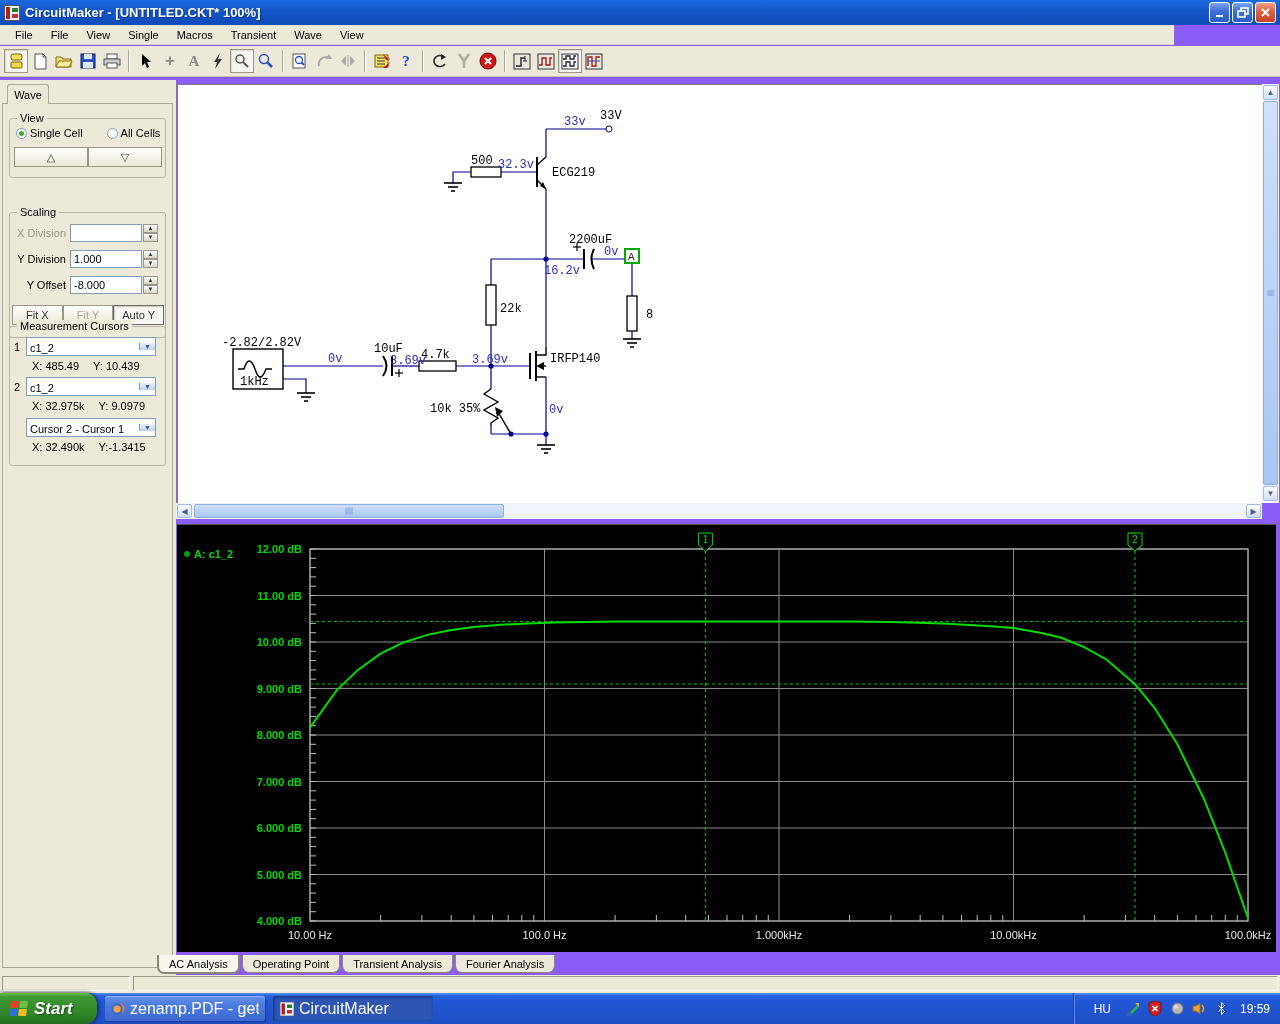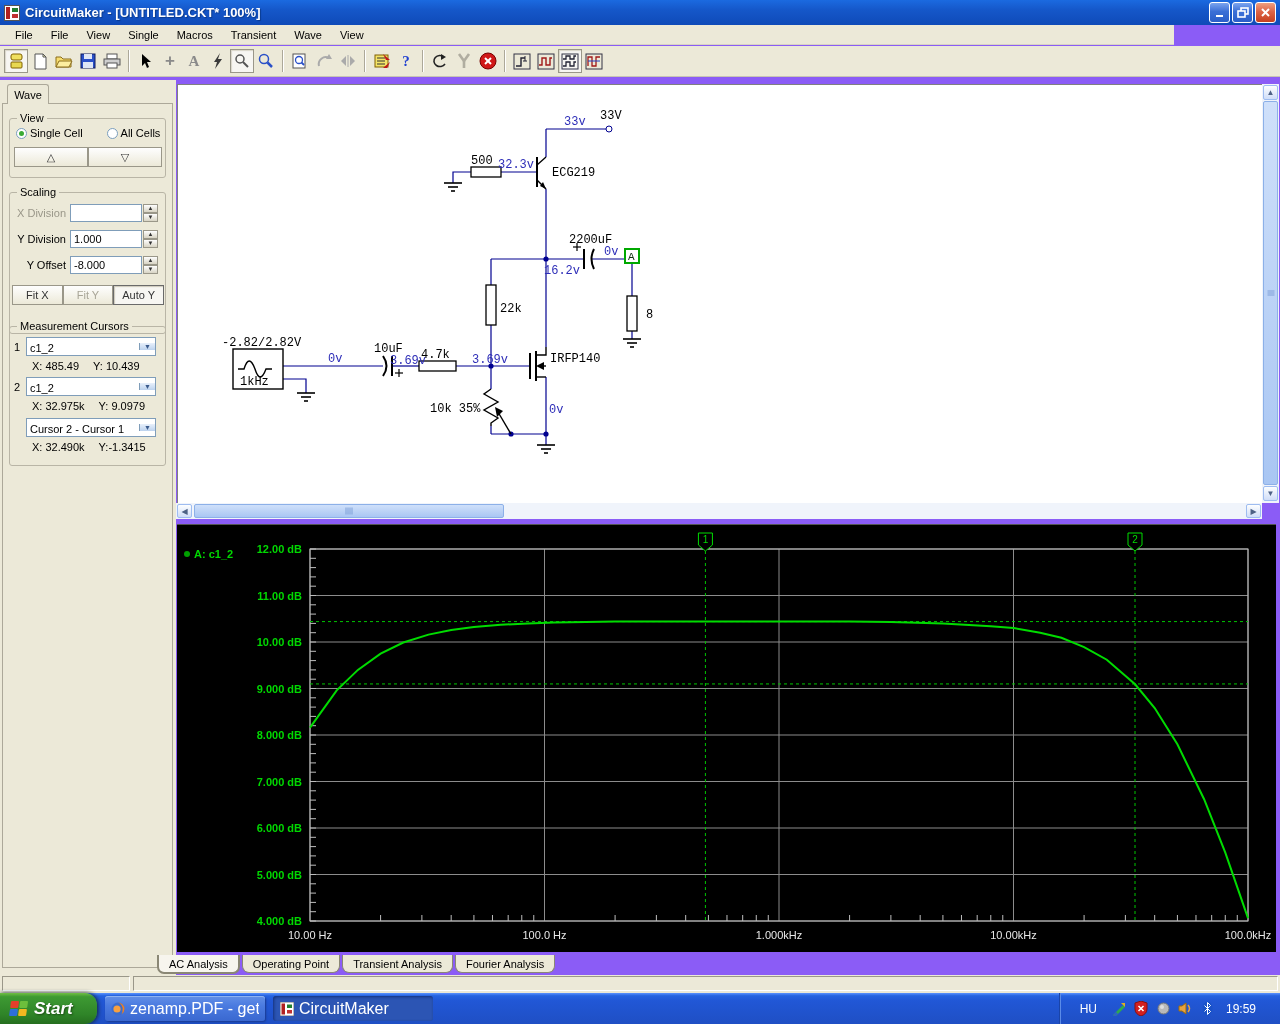--- a/index.html
+++ b/index.html
@@ -33,21 +33,21 @@
 
   
   .wavepanel { position:absolute; left:0; top:80px; width:176px; height:913px; background:#ece9d8; }
   .wavetab { position:absolute; left:7px; top:4px; width:42px; height:20px; background:#ece9d8;
     border:1px solid #aca899; border-bottom:none; border-radius:3px 3px 0 0; text-align:center; padding-top:4px; z-index:2; }
   .panelbox { position:absolute; left:2px; top:23px; width:171px; height:865px;
     border:1px solid #aca899; background:#ece9d8; }
   .group { position:absolute; border:1px solid #b9b5a6; border-radius:3px; }
   .group > .glabel { position:absolute; top:-7px; left:7px; background:#ece9d8; padding:0 3px; }
   .g-view   { left:6px; top:14px;  width:157px; height:60px; }
-  .g-scale  { left:6px; top:88px;  width:157px; height:142px; }
+  .g-scale  { left:6px; top:108px;  width:157px; height:126px; }
   .g-cursor { left:6px; top:222px; width:157px; height:140px; }
   .radiorow { position:absolute; left:6px; top:8px; display:flex; gap:24px; align-items:center; }
   .radio { width:11px; height:11px; border:1px solid #7b9ebd; border-radius:50%; background:#fff; display:inline-block; position:relative; margin-right:3px; vertical-align:-2px; }
   .radio.on::after { content:""; position:absolute; left:2px; top:2px; width:5px; height:5px; border-radius:50%; background:#3aab35; }
   .updownrow { position:absolute; left:4px; top:28px; display:flex; }
   .xpbtn { border:1px solid #9a9789; background:linear-gradient(#fefefe,#ece9d8); text-align:center; color:#333; }
   .updownrow .xpbtn { width:74px; height:20px; padding-top:3px; }
   .scalerow { position:absolute; left:4px; display:flex; align-items:center; height:19px; }
   .scalerow .lbl { width:56px; text-align:right; padding-right:4px; }
   .scalerow .lbl.dis { color:#9a9789; }
@@ -98,21 +98,21 @@
     background:linear-gradient(#71bf44 0%,#3e9a33 12%,#2f8428 70%,#256e1f 100%);
     display:flex; align-items:center; gap:6px; padding-left:10px; box-shadow:1px 0 4px #123; }
   .startbtn .slabel { color:#fff; font-size:17px; font-weight:bold; font-style:italic; text-shadow:1px 1px 2px #1a4a12; }
   .flag { width:18px; height:16px; display:grid; grid-template-columns:8px 8px; grid-template-rows:7px 7px; gap:1px; transform:skewX(-8deg); }
   .flag i { border-radius:1px; }
   .taskbtn { height:25px; width:160px; margin-left:8px; border-radius:3px; display:flex; align-items:center; gap:5px;
     padding:0 6px; color:#fff; font-size:16px; }
   .taskbtn.raised { background:linear-gradient(#638fe6,#4a7ae0 40%,#3a68d0); box-shadow:inset 0 1px 0 #8fb2f0, 1px 1px 2px #1a3a90; }
   .taskbtn.pressed { background:#2c55b4; box-shadow:inset 1px 1px 3px #14307c; }
   .taskbtn .tlabel { white-space:nowrap; overflow:hidden; }
-  .tray { margin-left:auto; height:31px; display:flex; align-items:center; gap:7px; padding:0 24px 0 12px;
+  .tray { margin-left:auto; height:31px; display:flex; align-items:center; gap:7px; padding:0 10px 0 12px;
     border-left:1px solid #1a44a8; box-shadow:inset 1px 0 0 #5b8be8; }
   .tray .lang { color:#fff; font-size:12px; padding:2px 8px; }
   .tray .clock { color:#fff; font-size:12px; margin-left:4px; }
   .ticon { width:15px; height:15px; display:flex; align-items:center; justify-content:center; }
 </style>
 </head>
 <body>
 
 <div id="screen">
 

